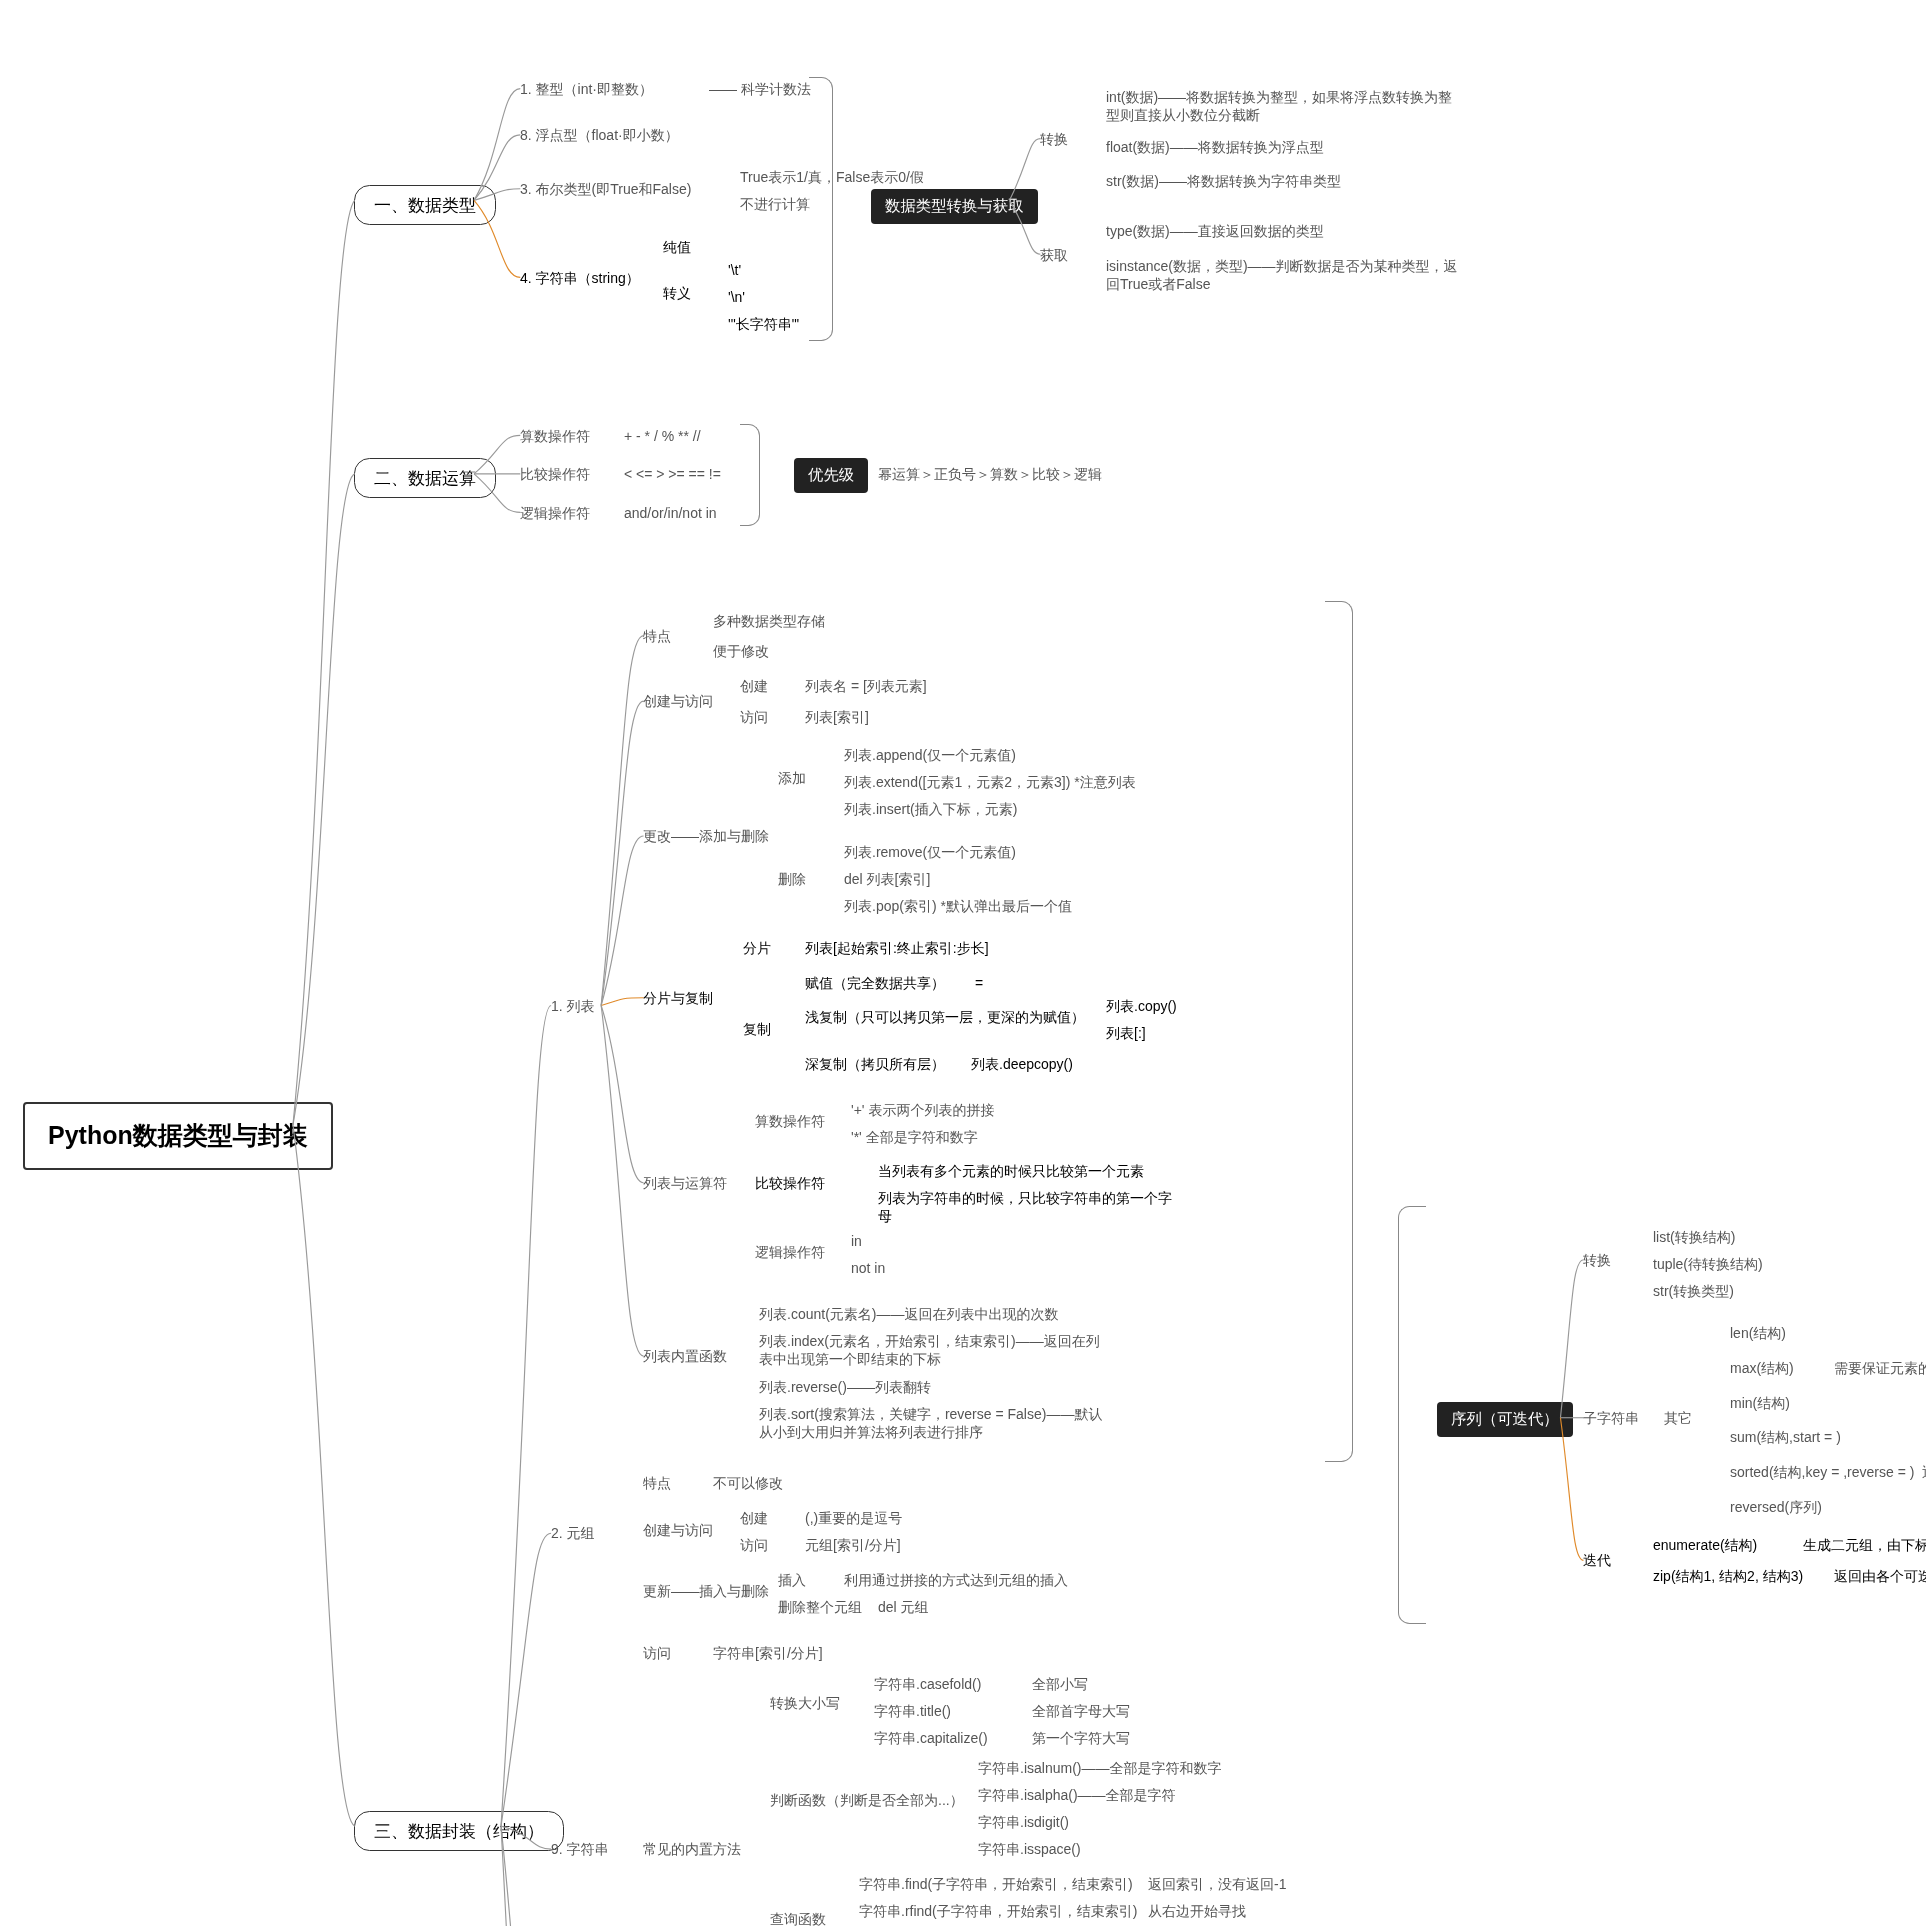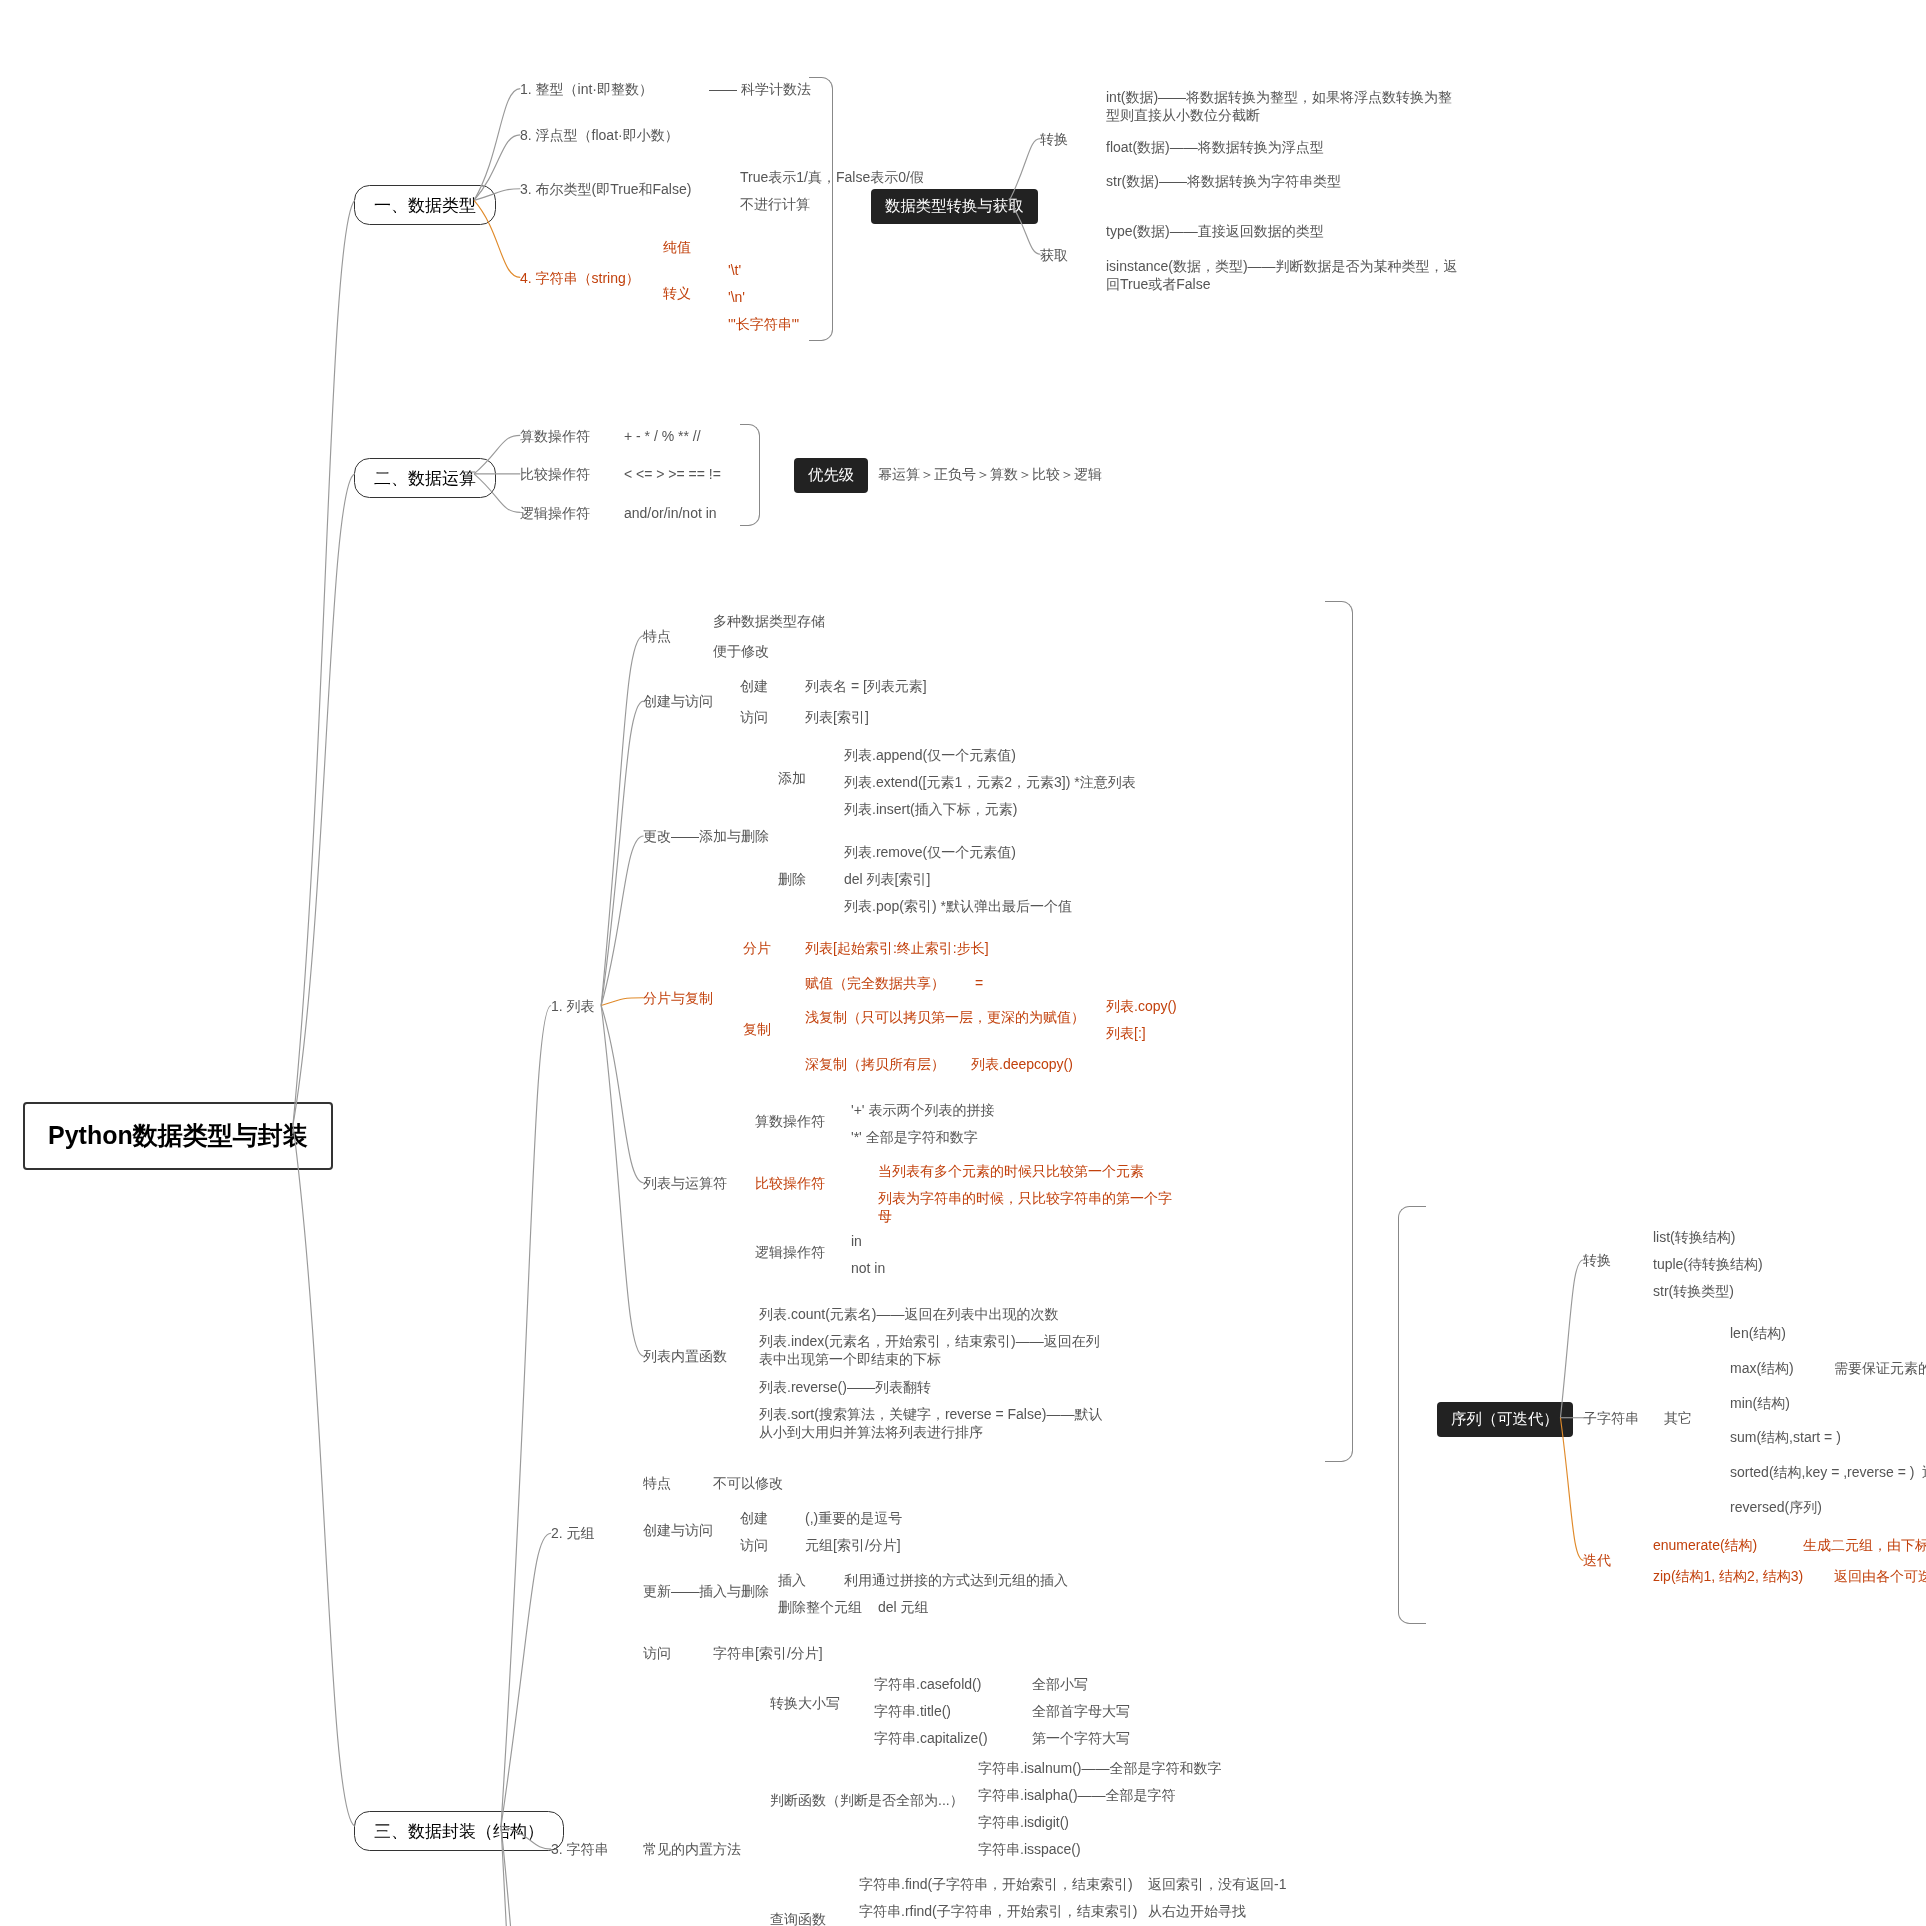--- a/index.html
+++ b/index.html
@@ -1,21 +1,21 @@
 <!DOCTYPE html>
 <html style="font-size:6.2px"><head>
 <meta charset="utf-8">
 <style>
 html,body{margin:0;padding:0;background:#fff;font-family:"Microsoft YaHei",Arial,sans-serif}
 body{width:2021px;height:2711px;position:relative}
 .root{position:absolute;left:23px;top:1102px;border:2.3px solid #333;border-radius:3.9px;background:#fff;padding:15.4px 23px;font-size:25px;font-weight:700}
 .cap{position:absolute;border:1.9px solid #333;border-radius:15.4px;background:#fff;padding:7.7px 19px;font-size:17px}
 .pill{position:absolute;background:#222;color:#fff;border-radius:3.9px;padding:7px 14px;font-size:15.4px}
 .lbl{position:absolute;font-size:14px;color:#555;white-space:nowrap}
-.or{color:#c2410c}
+.or{color:#000000}
 .lbl.bd{font-weight:500}
 svg.wires{position:absolute;left:0;top:0;pointer-events:none}
 .brk{position:absolute;border:1.5px solid #888;border-left:none;border-radius:0 11.6px 11.6px 0}
 .brkL{position:absolute;border:1.5px solid #888;border-right:none;border-radius:11.6px 0 0 11.6px}
 </style>
 </head>
 <body>
 
 <div class="root">Python数据类型与封装</div>
 
@@ -108,21 +108,21 @@
 <div class="lbl" style="left:740px;top:1510px">创建</div>
 <div class="lbl" style="left:805px;top:1510px">(,)重要的是逗号</div>
 <div class="lbl" style="left:740px;top:1537px">访问</div>
 <div class="lbl" style="left:805px;top:1537px">元组[索引/分片]</div>
 <div class="lbl" style="left:643px;top:1583px">更新——插入与删除</div>
 <div class="lbl" style="left:778px;top:1572px">插入</div>
 <div class="lbl" style="left:844px;top:1572px">利用通过拼接的方式达到元组的插入</div>
 <div class="lbl" style="left:778px;top:1599px">删除整个元组</div>
 <div class="lbl" style="left:878px;top:1599px">del 元组</div>
 
-<div class="lbl bd" style="left:551px;top:1841px">3. 字符串</div>
+<div class="lbl bd" style="left:551px;top:1841px">9. 字符串</div>
 <div class="lbl" style="left:643px;top:1645px">访问</div>
 <div class="lbl" style="left:713px;top:1645px">字符串[索引/分片]</div>
 <div class="lbl" style="left:643px;top:1841px">常见的内置方法</div>
 <div class="lbl" style="left:770px;top:1695px">转换大小写</div>
 <div class="lbl" style="left:874px;top:1676px">字符串.casefold()</div>
 <div class="lbl" style="left:1032px;top:1676px">全部小写</div>
 <div class="lbl" style="left:874px;top:1703px">字符串.title()</div>
 <div class="lbl" style="left:1032px;top:1703px">全部首字母大写</div>
 <div class="lbl" style="left:874px;top:1730px">字符串.capitalize()</div>
 <div class="lbl" style="left:1032px;top:1730px">第一个字符大写</div>

